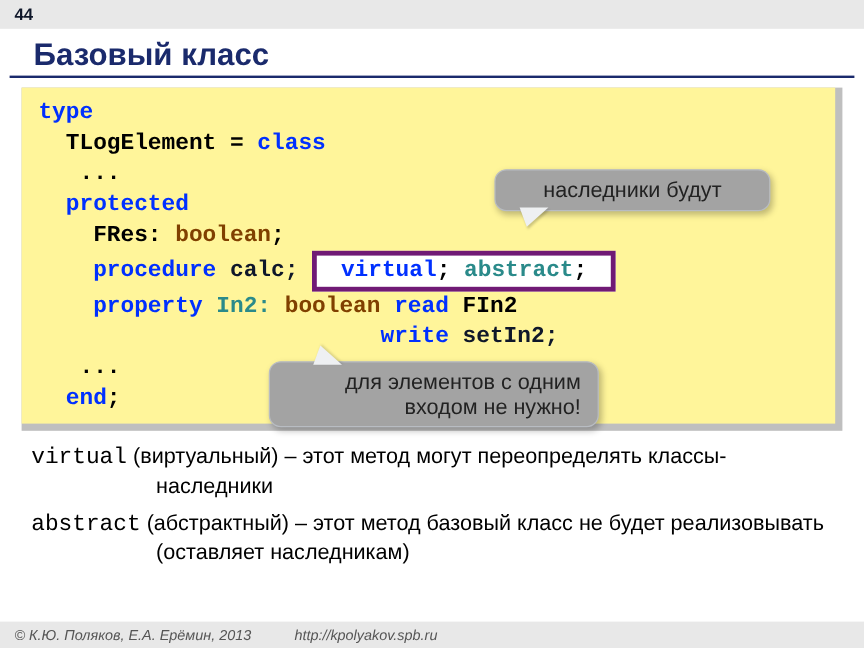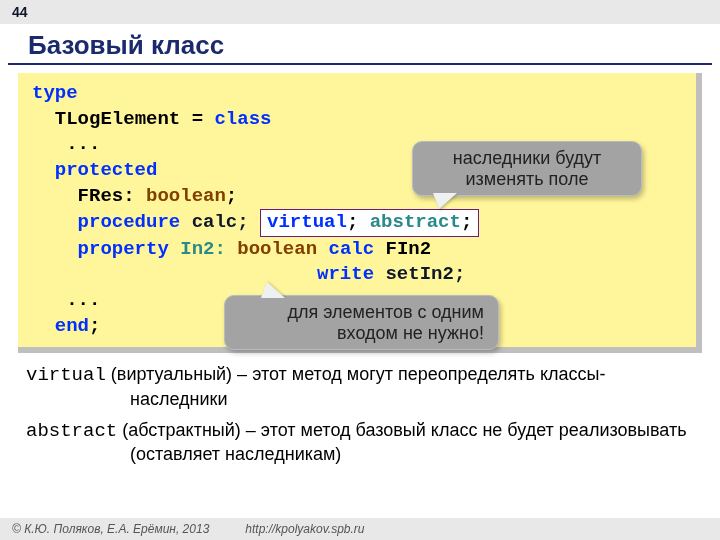--- a/index.html
+++ b/index.html
@@ -49,22 +49,22 @@
   }
   .kw-blue  { color: #0030ff; }
   .kw-teal  { color: #2a8a8a; }
   .kw-brown { color: #804000; }
   .kw-dteal { color: #0f172a; }
   .kw-black { color: #000; }
 
   .inline-box {
     display: inline-block;
     background: #fff;
-    border: 1px solid #701a75;
-    padding: 0 6px;
+    border: 4px solid #701a75;
+    padding: 0 20px;
     font-family: "Courier New", monospace;
     font-weight: bold;
     font-size: 19px;
     text-align: center;
   }
 
   .callout {
     position: absolute;
     background: #a3a3a3;
     border: 1px solid #b8bcc2;
@@ -132,28 +132,27 @@
 
 <h1 class="title">Базовый класс</h1>
 
 <div class="code-wrap">
   <div class="code-block"><span class="kw-blue">type</span>
 <span>  </span><span class="kw-black">TLogElement</span><span> = </span><span class="kw-blue">class</span>
 <span class="kw-black">   ...</span>
 <span class="kw-blue">  protected</span>
 <span class="kw-black">    FRes: </span><span class="kw-brown">boolean</span><span class="kw-black">;</span>
 <span>    </span><span class="kw-blue">procedure</span><span class="kw-dteal"> calc; </span><span class="inline-box"><span class="kw-blue">virtual</span><span class="kw-black">; </span><span class="kw-teal">abstract</span><span class="kw-black">;</span></span>
-<span>    </span><span class="kw-blue">property</span><span class="kw-teal"> In2: </span><span class="kw-brown">boolean</span><span> </span><span class="kw-blue">calc</span><span class="kw-black"> FIn2</span>
+<span>    </span><span class="kw-blue">property</span><span class="kw-teal"> In2: </span><span class="kw-brown">boolean</span><span> </span><span class="kw-blue">read</span><span class="kw-black"> FIn2</span>
 <span>                         </span><span class="kw-blue">write</span><span class="kw-dteal"> setIn2;</span>
 <span class="kw-black">   ...</span>
 <span>  </span><span class="kw-blue">end</span><span class="kw-black">;</span></div>
 
   <div class="callout callout1">
     <div>наследники будут</div>
-    <div>изменять поле</div>
     <div class="callout-tail"></div>
   </div>
 
   <div class="callout callout2">
     <div>для элементов с одним</div>
     <div>входом не нужно!</div>
     <div class="callout-tail"></div>
   </div>
 </div>
 

